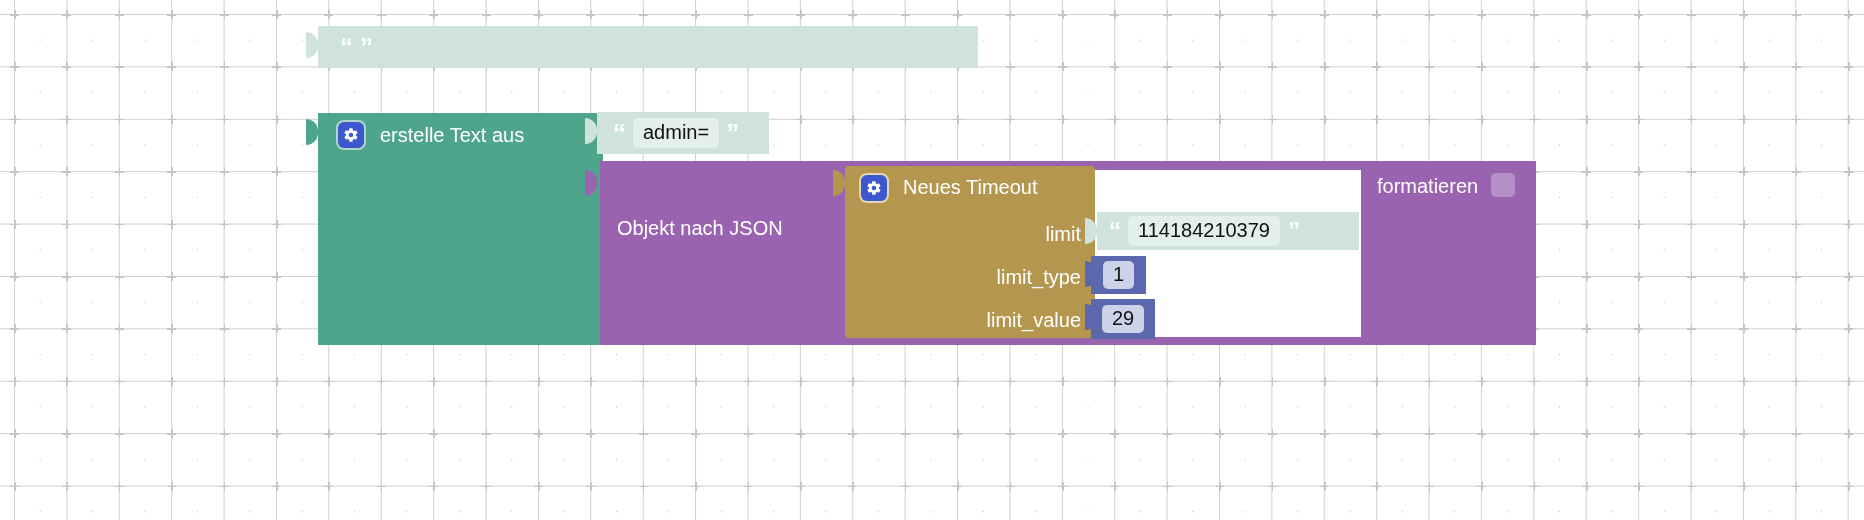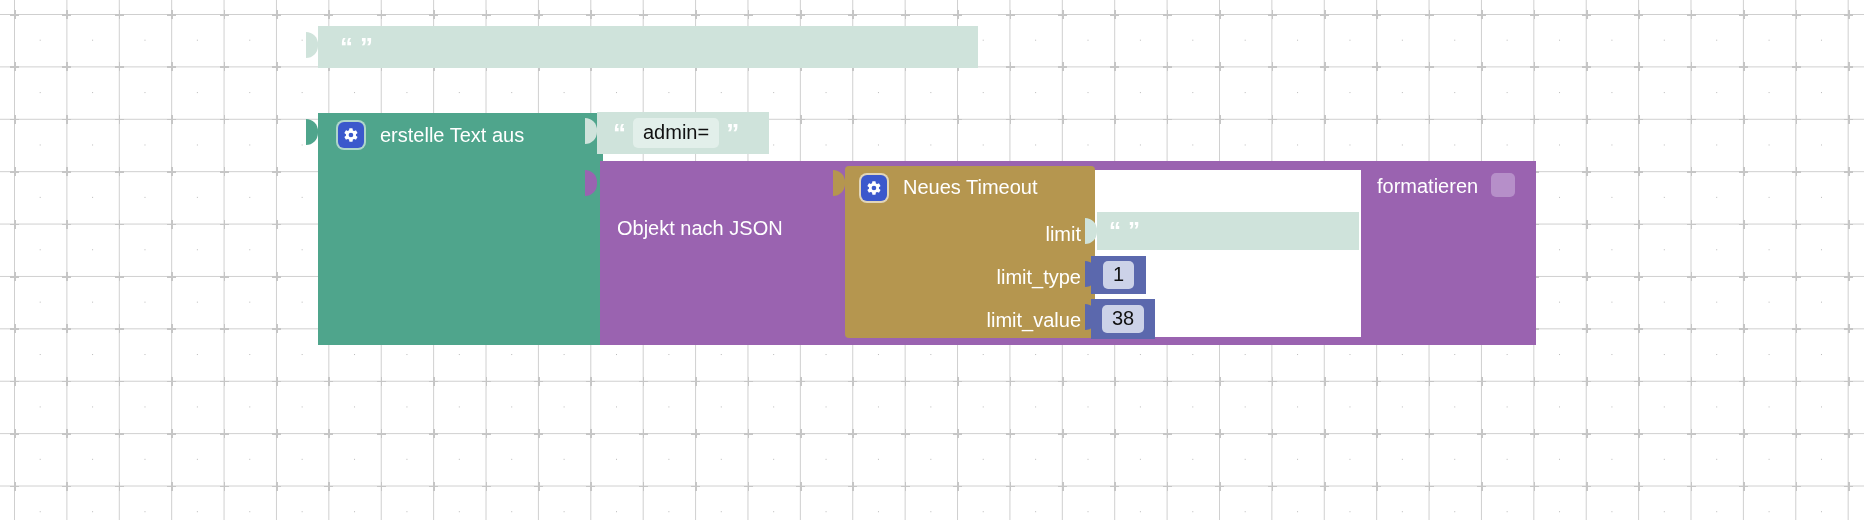--- a/index.html
+++ b/index.html
@@ -650,24 +650,25 @@
     <div class="row-label" style="right:14px; top:101px;">limit_type</div>
     <div class="row-label" style="right:14px; top:144px;">limit_value</div>
   </div>
 
   <div class="socket c-text" style="left:1085px; top:218px;"></div>
   <div class="socket" style="left:1085px; top:261px; background:#5b68ad;"></div>
   <div class="socket" style="left:1085px; top:304px; background:#5b68ad;"></div>
 
   <div class="strblk" id="serial-block" style="left:1097px; top:212px; width:262px; height:38px; padding-left:12px;">
     <span class="quote" style="font-size:24px;">“</span>
+    <span class="strfield" style="margin-left:8px;">114184210379</span>
     <span class="quote" style="font-size:24px; margin-left:8px;">”</span>
   </div>
 
   <div class="numblk" id="limit-type-block" style="left:1091px; top:256px; width:55px; height:38px;">
     <span class="numfield">1</span>
   </div>
 
   <div class="numblk" id="limit-value-block" style="left:1091px; top:299px; width:64px; height:40px;">
-    <span class="numfield">38</span>
+    <span class="numfield">29</span>
   </div>
 
 </div>
 
 </body></html>

